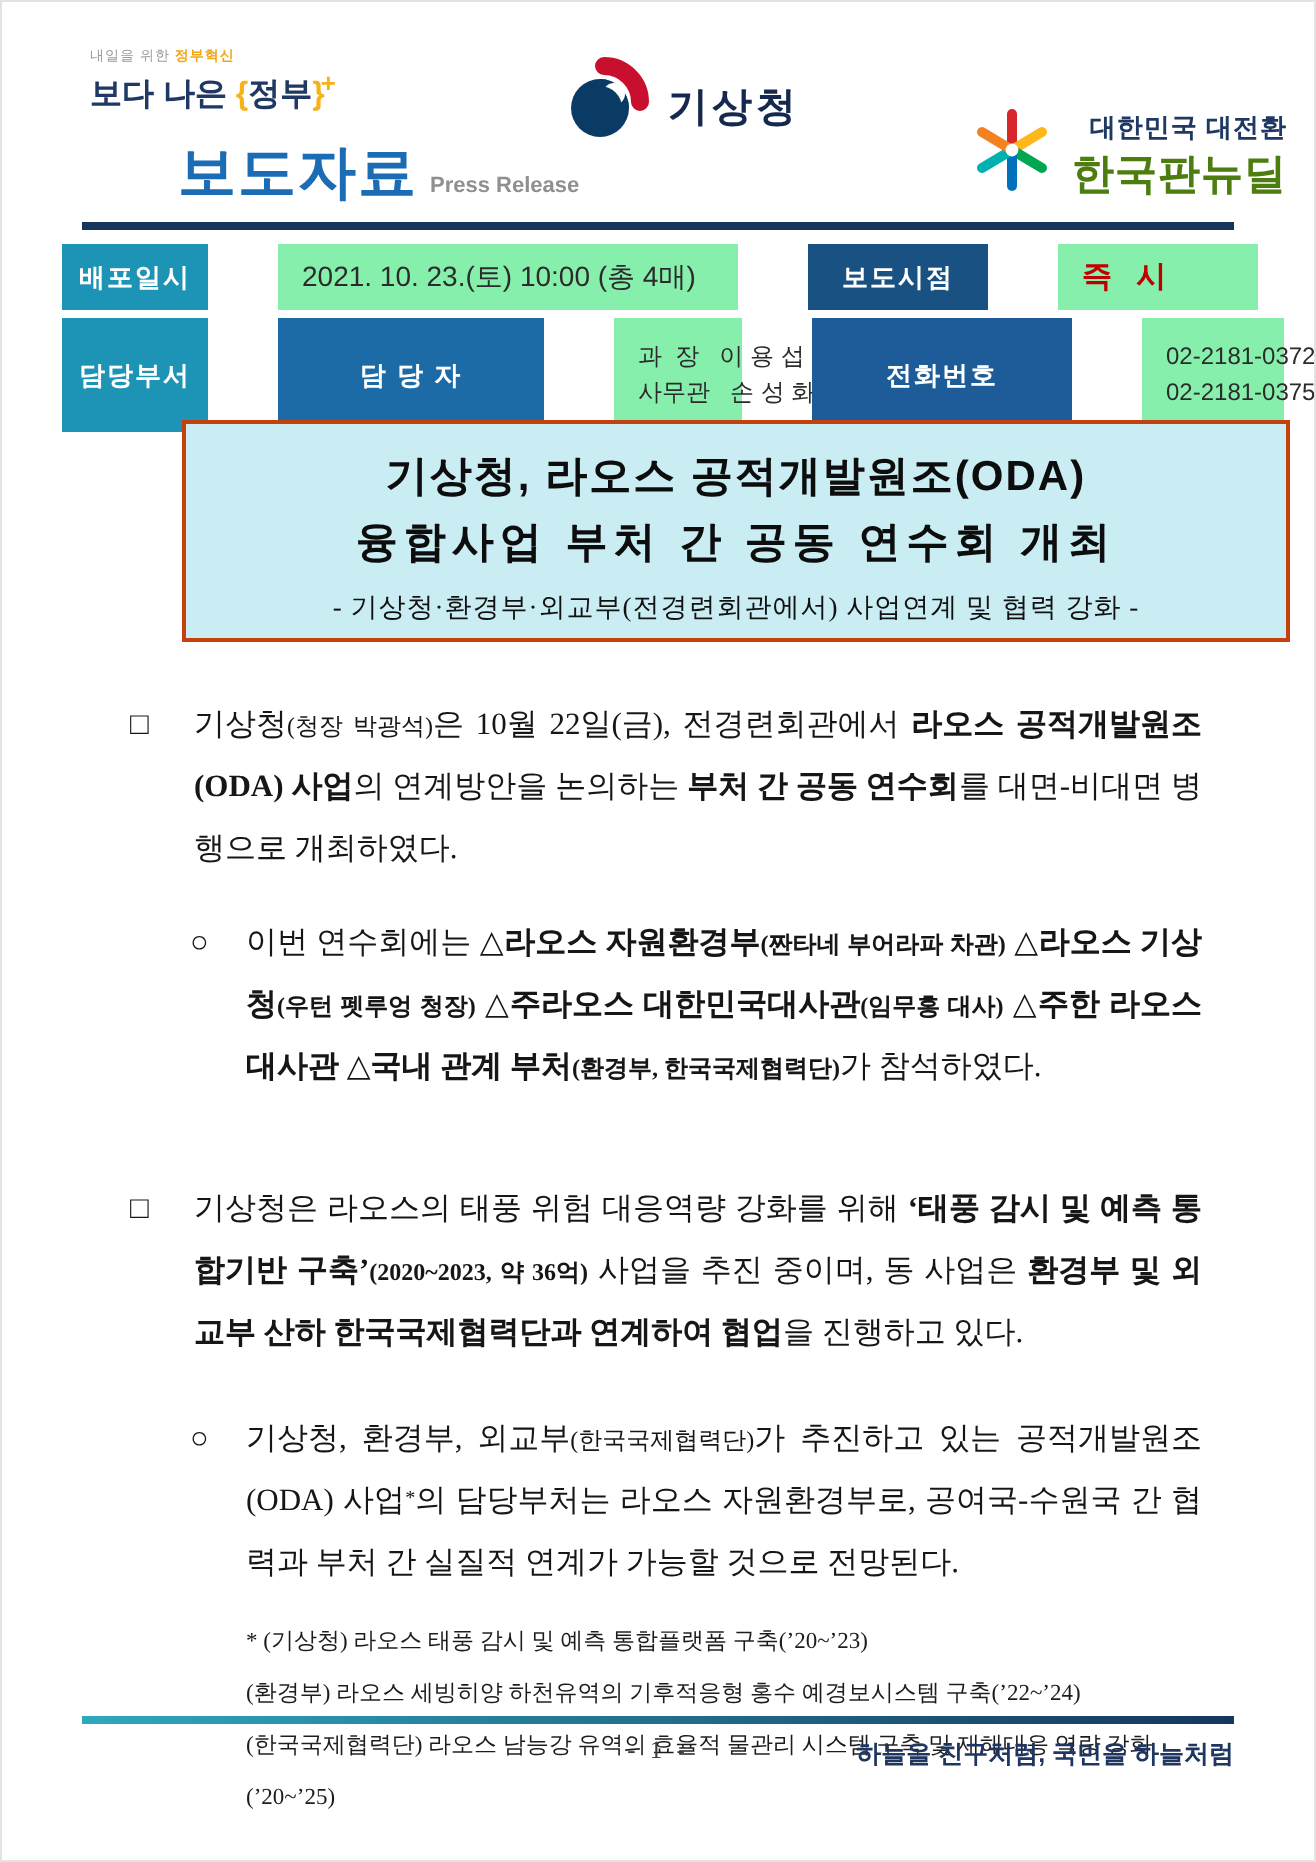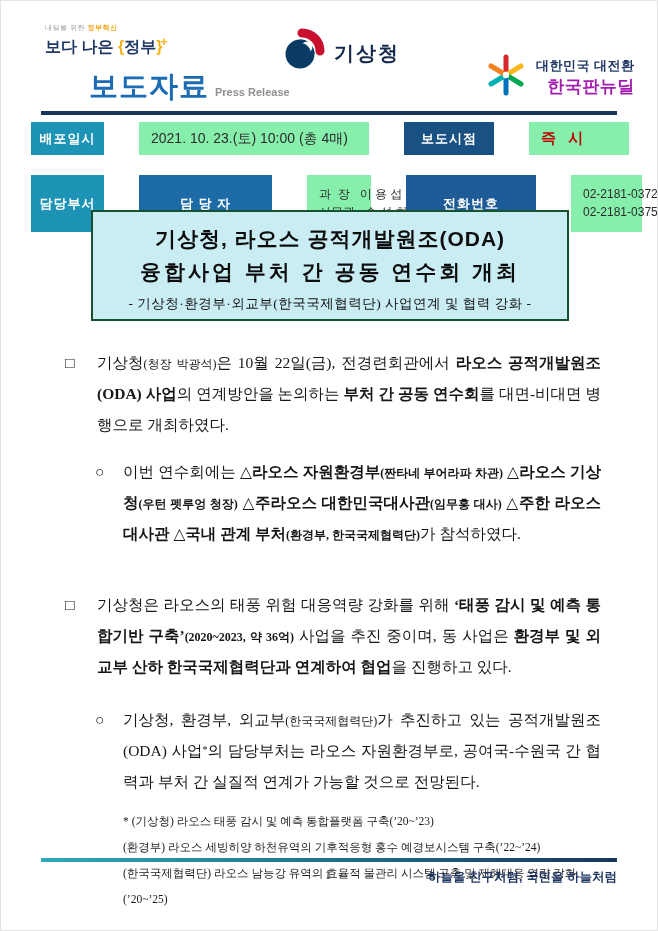--- a/index.html
+++ b/index.html
@@ -18,41 +18,41 @@
   .doc-type-row { margin-top:9px; white-space:nowrap; }
   .doc-type { font-size:29px; font-weight:bold; color:#1b6cb5; letter-spacing:1px;margin-left:44px; }
   .doc-type-en { font-size:11px; color:#8f8f8f; font-weight:bold; margin-left:6px; }
 
   .kma-logo { position:absolute; left:278px; top:27px; display:flex; align-items:center; }
   .kma-name { font-size:20px; font-weight:bold; color:#15294e; margin-left:9px; letter-spacing:2px; }
 
   .newdeal-logo { position:absolute; left:483px; top:52px; display:flex; align-items:center; }
   .newdeal-text { display:flex; flex-direction:column; align-items:flex-end; margin-left:8px; }
   .newdeal-top { font-size:13px; font-weight:bold; color:#1f3864; letter-spacing:.5px; }
-  .newdeal-name { font-size:17px; font-weight:bold; color:#a21caf; letter-spacing:.5px; }
+  .newdeal-name { font-size:21px; font-weight:bold; color:#4d7c0f; letter-spacing:.5px; }
 
   .top-rule { position:absolute; left:40px; right:40px; top:110px; height:4px; background:#16365c; }
 
   
   .info-table { position:absolute; left:30px; top:121px; width:598px; }
-  .it-row { display:grid; grid-gap:3px; margin-bottom:20px;gap:35px; }
+  .it-row { display:grid; grid-gap:3px; margin-bottom:4px;gap:35px; }
   .it-row1 { grid-template-columns:73px 230px 90px 1fr; height:33px; }
   .it-row2 { grid-template-columns:73px 133px 64px 130px 71px 1fr; height:57px; }
   .it-label { color:#fff; font-weight:bold; font-size:13px; display:flex; align-items:center; justify-content:center; letter-spacing:1px; }
   .bg-teal { background:#1d93b5; }
   .bg-blue { background:#1c6ba7; }
   .bg-navy1 { background:#1a5183; }
   .bg-navy2 { background:#1e5b99; }
   .it-value { background:#86efac; color:#2b2b2b; font-size:14px; display:flex; align-items:center; padding-left:12px; }
   .it-value.spread { letter-spacing:4px; }
   .it-immediate { color:#c00000; font-weight:bold; font-size:15px; letter-spacing:4px; }
   .it-multiline { flex-direction:column; align-items:flex-start; justify-content:center; line-height:1.45; font-size:12px; white-space:pre; }
 
   
-  .title-box { position:absolute; left:90px; top:209px; width:478px; height:111px; background:#c9edf3; border:2px solid #14532d; text-align:center; padding-top:11px; }
+  .title-box { position:absolute; left:90px; top:209px; width:554px; height:111px; background:#c9edf3; border:2px solid #c2410c; text-align:center; padding-top:11px; }
   .title-line { font-size:21px; font-weight:bold; color:#0d0d0d; line-height:1.55; letter-spacing:1px; }
   .title-line2 { letter-spacing:3px; }
   .title-sub { font-family:"Liberation Serif","DejaVu Serif",serif; font-size:13.5px; color:#111; margin-top:7px; letter-spacing:.5px; }
 
   
   .doc-body { position:absolute; left:64px; right:56px; top:346px; font-family:"Liberation Serif","DejaVu Serif",serif; font-size:15.5px; color:#161616; }
   .para { position:relative; padding-left:32px; line-height:2.0; text-align:justify; }
   .para .bullet { position:absolute; left:0; top:0; }
   .para.sub { margin-left:30px; padding-left:28px; }
   .gap-sm { margin-top:16px; }
@@ -134,21 +134,21 @@
       <div class="it-value it-multiline">
         <span>02-2181-0372</span>
         <span>02-2181-0375</span>
       </div>
     </div>
   </div>
 
   <div class="title-box">
     <div class="title-line">기상청, 라오스 공적개발원조(ODA)</div>
     <div class="title-line title-line2">융합사업 부처 간 공동 연수회 개최</div>
-    <div class="title-sub">- 기상청·환경부·외교부(한국국제협력단) 사업연계 및 협력 강화 -</div>
+    <div class="title-sub">- 기상청·환경부·외교부(전경련회관에서) 사업연계 및 협력 강화 -</div>
   </div>
 
   <div class="doc-body">
     <div class="para">
       <span class="bullet">□</span>
       <span><span class="seg-n">기상청</span><span class="seg-sm">(청장 박광석)</span><span class="seg-n">은 10월 22일(금), 전경련회관에서 </span><span class="seg-b">라오스 공적개발원조(ODA) 사업</span><span class="seg-n">의 연계방안을 논의하는 </span><span class="seg-b">부처 간 공동 연수회</span><span class="seg-n">를 대면-비대면 병행으로 개최하였다.</span></span>
     </div>
     <div class="para sub gap-sm">
       <span class="bullet">○</span>
       <span><span class="seg-n">이번 연수회에는 </span><span class="seg-b">△라오스 자원환경부</span><span class="seg-smb">(짠타네 부어라파 차관)</span><span class="seg-n"> </span><span class="seg-b">△라오스 기상청</span><span class="seg-smb">(우턴 펫루엉 청장)</span><span class="seg-n"> </span><span class="seg-b">△주라오스 대한민국대사관</span><span class="seg-smb">(임무홍 대사)</span><span class="seg-n"> </span><span class="seg-b">△주한 라오스대사관 △국내 관계 부처</span><span class="seg-smb">(환경부, 한국국제협력단)</span><span class="seg-n">가 참석하였다.</span></span>

